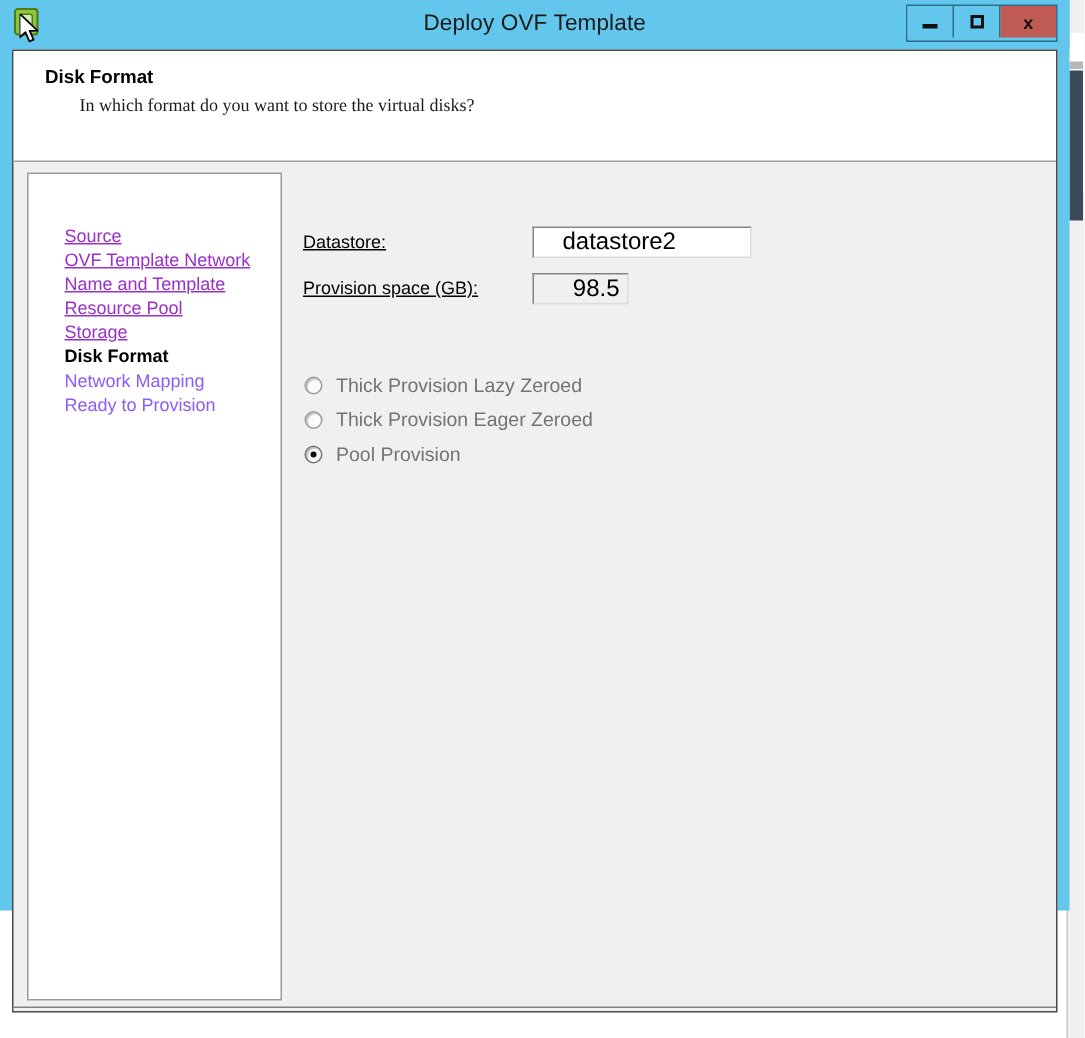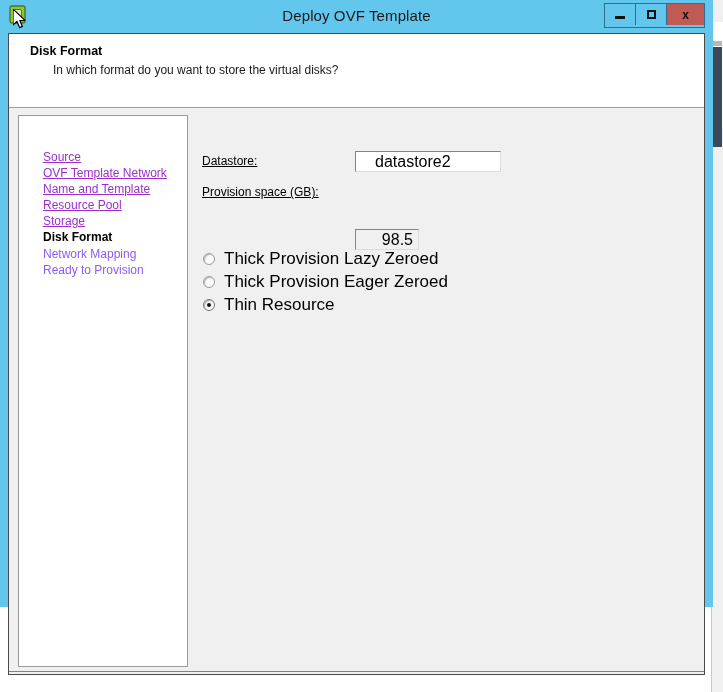--- a/index.html
+++ b/index.html
@@ -156,20 +156,21 @@
     left: 21px; top: 10px;
     font-size: 12.5px;
     font-weight: bold;
     color: #000000;
   }
   #page-subtitle {
     position: absolute;
     left: 44px; top: 29px;
     font-size: 12px;
     color: #1a1a1a;
+    font-family: Liberation Serif, serif;
   }
 
   
   #sidebar-panel {
     position: absolute;
     left: 9px; top: 81px;
     width: 170px;
     height: 552px;
     background: #ffffff;
     border: 1px solid #9a9a9a;
@@ -226,32 +227,31 @@
     width: 146px; height: 21px;
     background: #ffffff;
     text-align: left;
   }
   #available-space-input {
     left: 166px; top: 73px;
     width: 64px; height: 21px;
     background: #f0f0f0;
     text-align: right;
     padding-right: 5px;
-    margin-top: 47px;
   }
 
   
   .radio-row {
     position: absolute;
     left: 14px;
     display: flex;
     align-items: center;
     cursor: pointer;
-    font-size: 17px;
-    color: #000000;
+    font-size: 13px;
+    color: #737373;
   }
   .radio-mark {
     width: 12px; height: 12px;
     border-radius: 50%;
     box-sizing: border-box;
     border: 1px solid #9b9b9b;
     background: #fbfbfb;
     box-shadow: inset 1px 1px 1px rgba(130,130,130,0.55);
     margin-right: 9px;
     position: relative;
@@ -354,21 +354,21 @@
         <span>Thick Provision Lazy Zeroed</span>
       </div>
 
       <div class="radio-row" style="top:163px">
         <span class="radio-mark"></span>
         <span>Thick Provision Eager Zeroed</span>
       </div>
 
       <div class="radio-row checked" style="top:186px">
         <span class="radio-mark"></span>
-        <span>Thin Resource</span>
+        <span>Pool Provision</span>
       </div>
 
     </div>
 
     <div id="footer-sep"></div>
     <div id="footer-bar">
       
       
       
       

